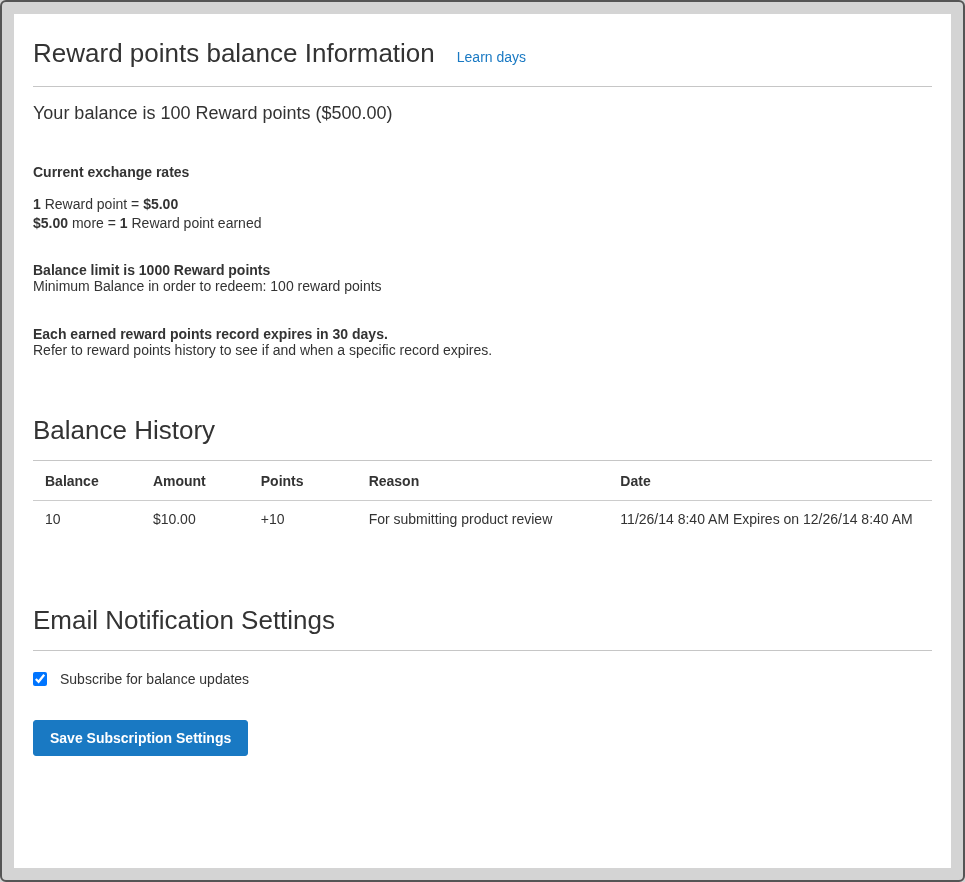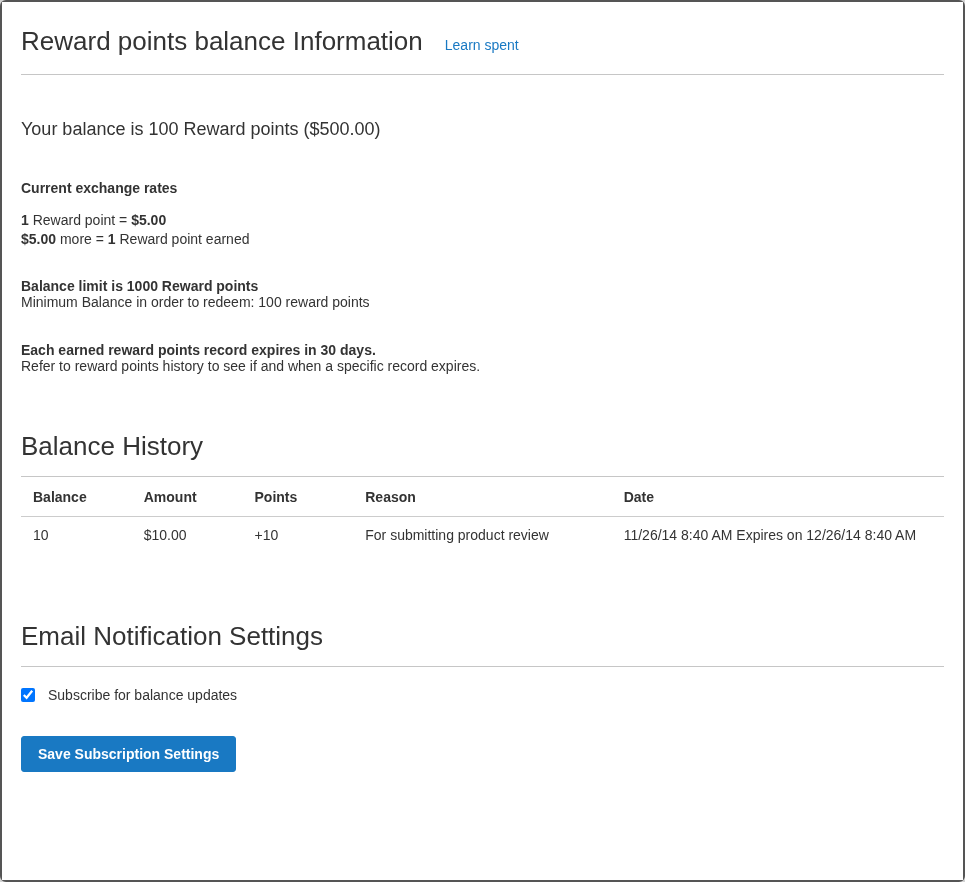--- a/index.html
+++ b/index.html
@@ -8,20 +8,21 @@
     font-family: "Liberation Sans", "DejaVu Sans", sans-serif;
     color: #333;
     background: #d4d4d4;
   }
   .frame {
     width: 965px;
     height: 882px;
     border: 2px solid #555;
     border-radius: 6px;
     background: #d4d4d4;
+    padding: 12px;
   }
   .card {
     background: #fff;
     width: 100%;
     height: 100%;
     padding: 12px 19px 0 19px;
     overflow: hidden;
   }
 
   
@@ -38,21 +39,21 @@
     color: #333;
   }
   .learn-more {
     font-size: 14px;
     color: #1979c3;
     text-decoration: none;
     cursor: pointer;
   }
 
   
-  .balance-summary { font-size: 18px; font-weight: 400; margin-top: 44px; }
+  .balance-summary { font-size: 18px; font-weight: 400; margin-top: 16px; }
   .bold-line { font-size: 14px; font-weight: bold; }
   .exchange-heading { margin-top: 40px; }
   .rate-line { font-size: 14px; line-height: 19px; }
   .rate-line.first { margin-top: 15px; }
   .limit-heading { margin-top: 29px; }
   .plain-line { font-size: 14px; }
   .expiry-heading { margin-top: 32px; }
 
   
   .section-heading {
@@ -112,21 +113,21 @@
   }
 </style>
 </head>
 <body>
 
 <div class="frame">
   <div class="card">
 
     <div class="page-title-row">
       <h1 class="page-title">Reward points balance Information</h1>
-      <a class="learn-more" href="#">Learn spent</a>
+      <a class="learn-more" href="#">Learn days</a>
     </div>
 
     <p class="balance-summary">Your balance is 100 Reward points ($500.00)</p>
 
     <p class="bold-line exchange-heading">Current exchange rates</p>
 
     <p class="rate-line first"><strong>1</strong><span> Reward point = </span><strong>$5.00</strong></p>
 
     <p class="rate-line"><strong>$5.00</strong><span> more = </span><strong>1</strong><span> Reward point earned</span></p>
 

